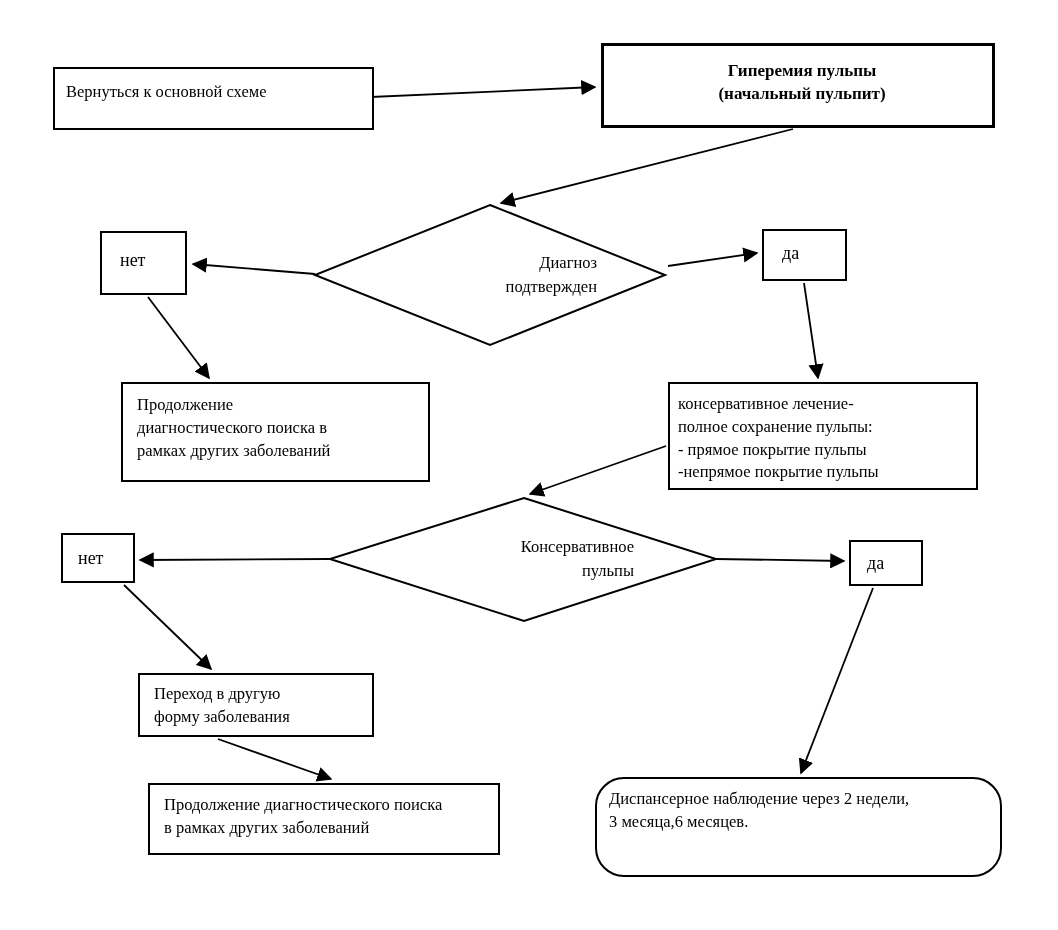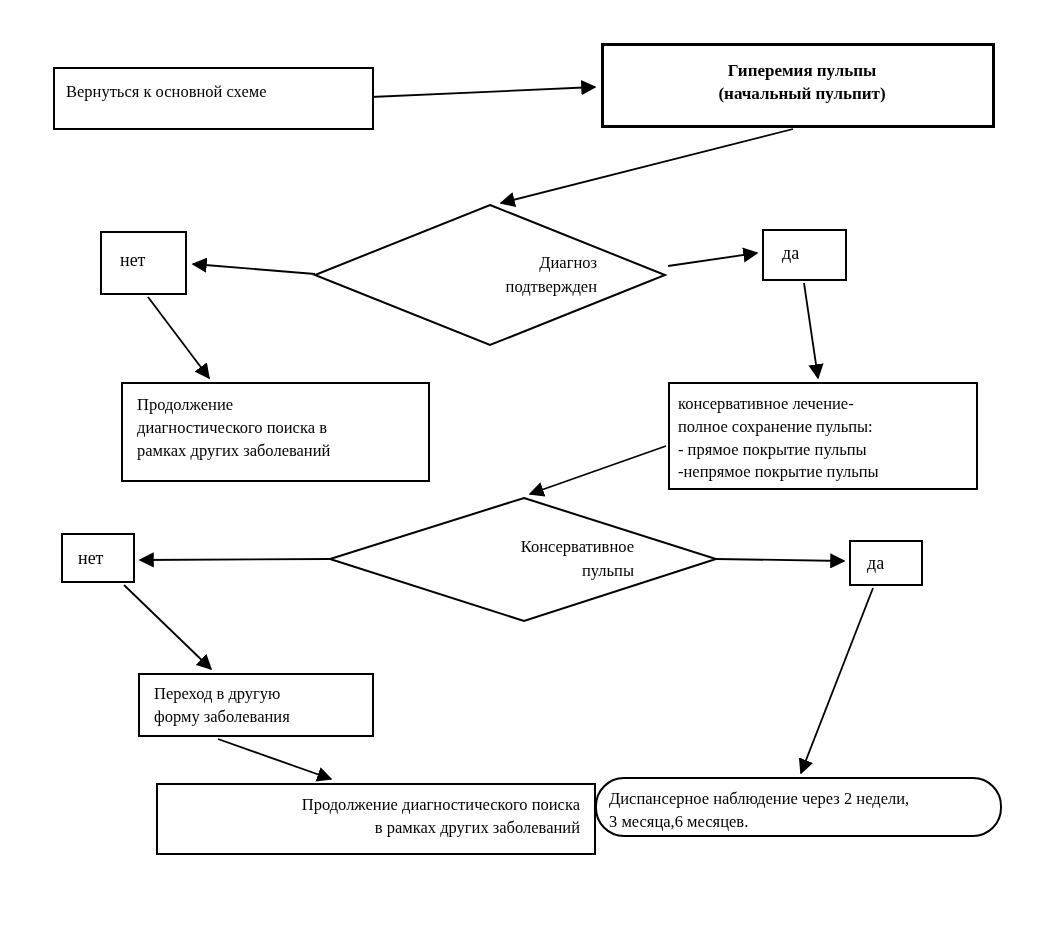--- a/index.html
+++ b/index.html
@@ -99,24 +99,24 @@
 - прямое  покрытие  пульпы
 -непрямое  покрытие пульпы</div>
 
   <div class="box lbl-small" style="left:61px; top:533px; width:74px; height:50px; padding:11px 0 0 15px;">нет</div>
 
   <div class="box lbl-small" style="left:849px; top:540px; width:74px; height:46px; padding:9px 0 0 16px;">да</div>
 
   <div class="box" style="left:100px; top:673px; width:236px; height:64px; padding:8px 14px;margin-left:38px;">Переход в другую
 форму заболевания</div>
 
-  <div class="box" style="left:156px; top:783px; width:440px; height:72px; padding:9px 14px;text-align:right;">Продолжение  диагностического  поиска
+  <div class="box" style="left:148px; top:783px; width:352px; height:72px; padding:9px 14px;">Продолжение  диагностического  поиска
 в  рамках  других  заболеваний</div>
 
-  <div class="box" style="left:595px; top:777px; width:407px; height:60px; padding:9px 12px;border-radius:29px;">Диспансерное наблюдение через 2 недели,
+  <div class="box" style="left:595px; top:777px; width:407px; height:100px; padding:9px 12px;border-radius:29px;">Диспансерное наблюдение через 2 недели,
  3 месяца,6 месяцев.</div>
 
   <div class="diamond-label" style="left:492px; top:275px; width:210px;">Диагноз
 подтвержден</div>
 
   <div class="diamond-label" style="left:524px; top:559px; width:220px;">Консервативное
 пульпы</div>
 
 </div>
 

